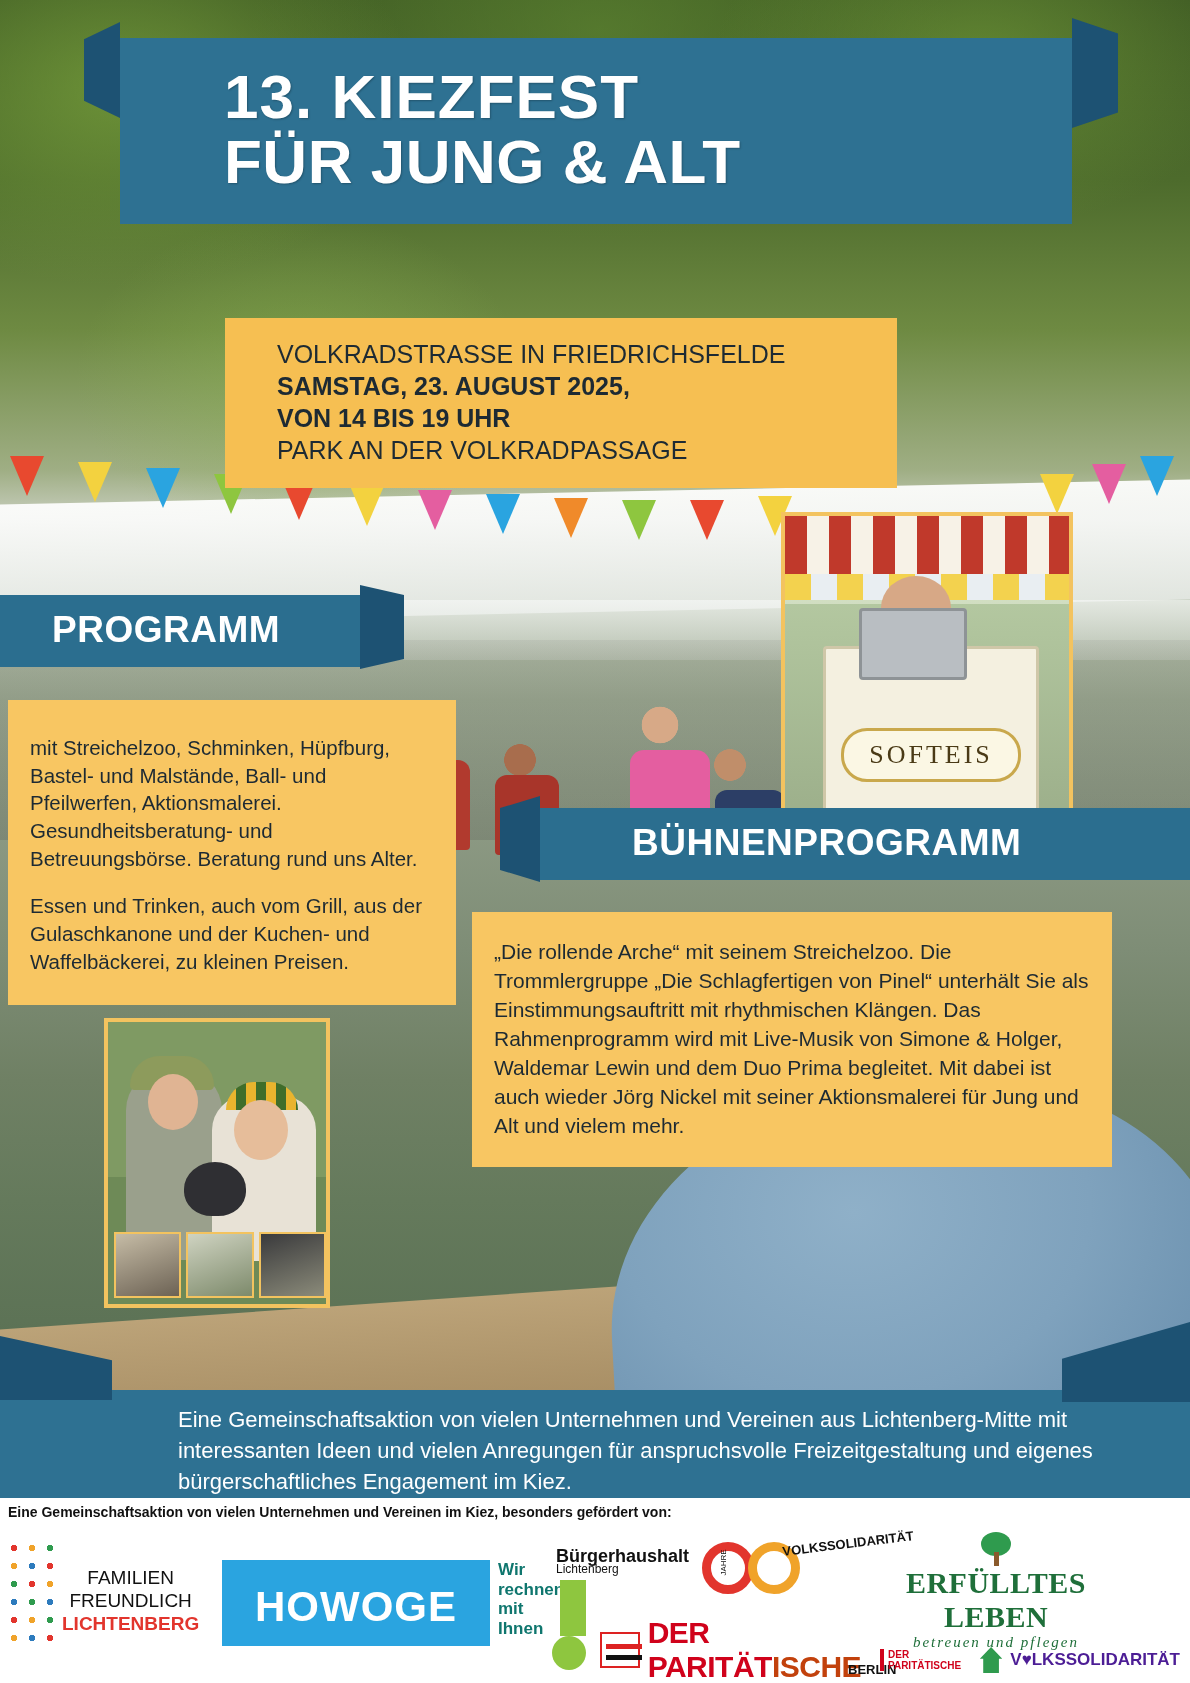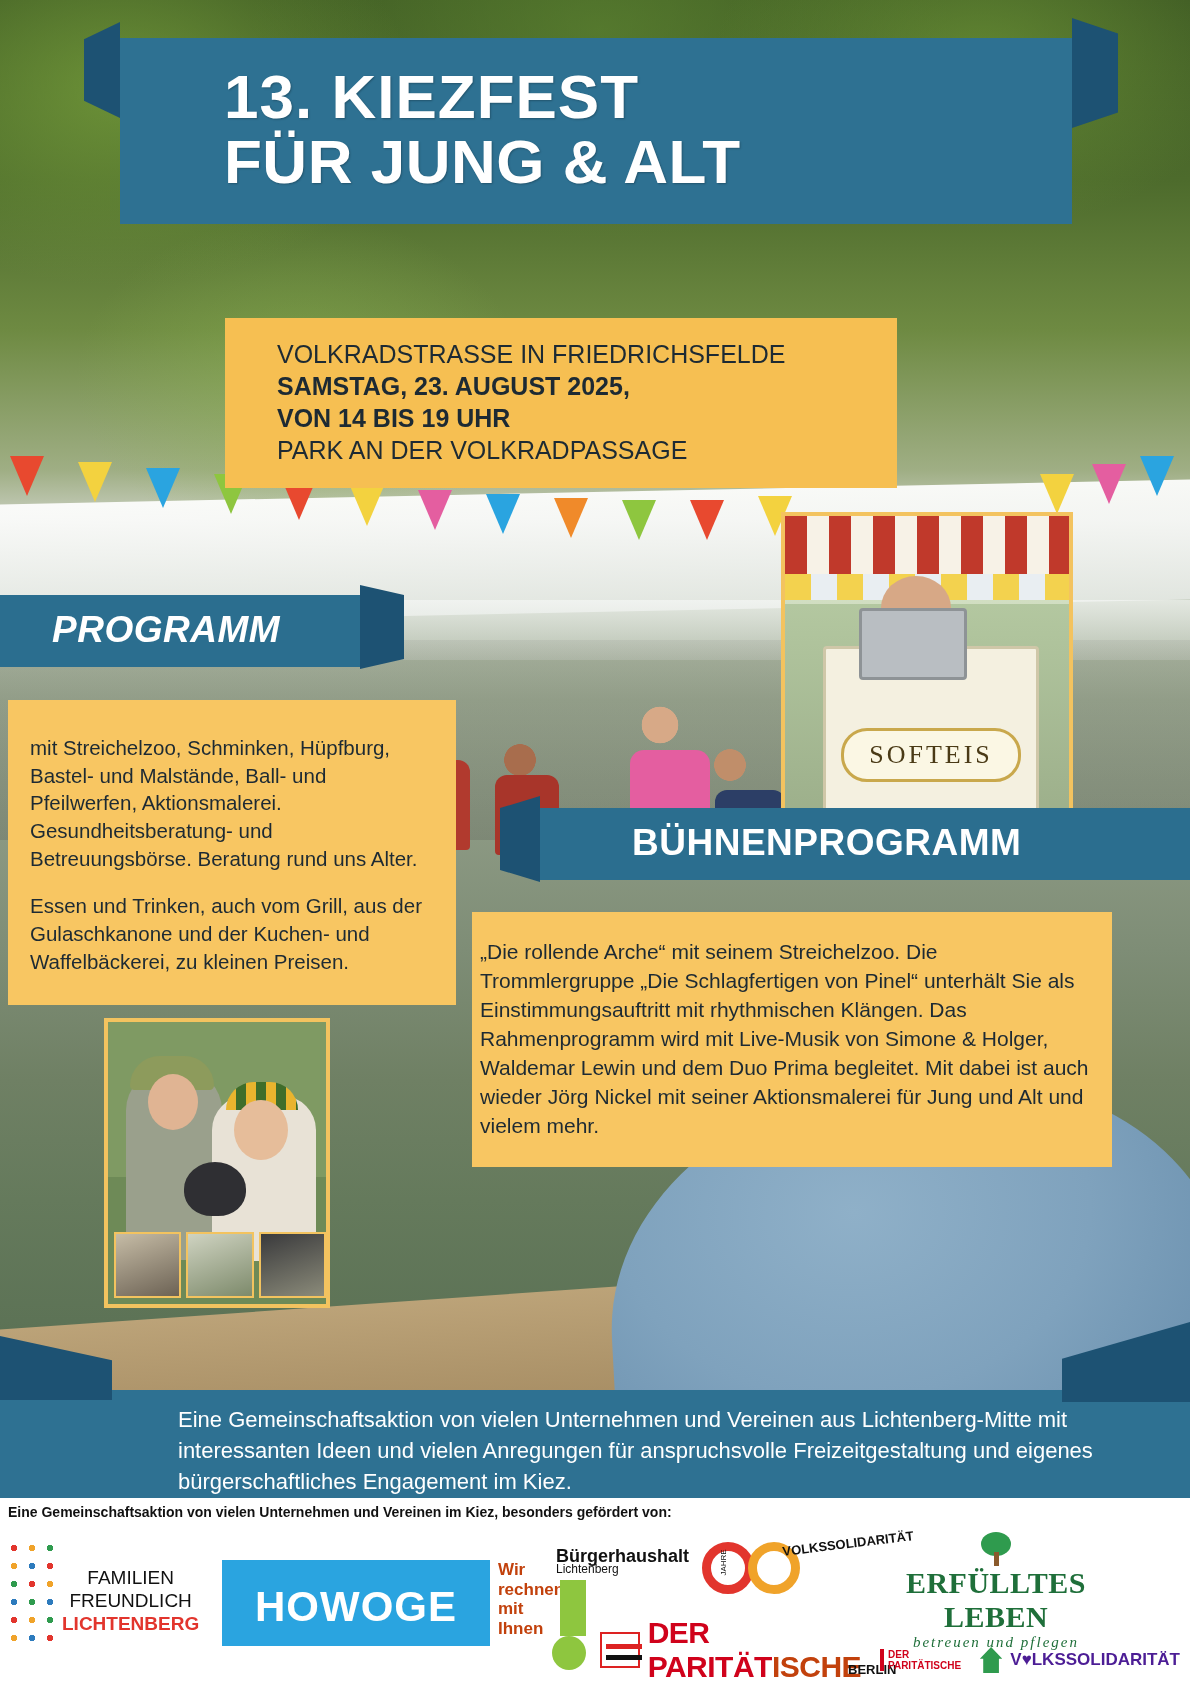--- a/index.html
+++ b/index.html
@@ -101,21 +101,21 @@
   
   #info-box {
     position:absolute; left:225px; top:318px; width:672px;
     background:#f6bf52; padding:20px 24px 22px 24px;
     color:#1d2a33;
   }
   #info-box .l { font-size:25px; line-height:1.28;margin-left:28px; }
   #info-box .b { font-weight:bold; }
 
   
-  #programm-head { left:0px; top:595px; width:360px;font-style:italic; }
+  #programm-head { left:0px; top:595px; width:360px; }
   #programm-head .ribbon { padding:14px 26px 16px 52px; font-size:37px; }
   #programm-head .tailr {
     position:absolute; right:-44px; top:-10px; width:44px; height:84px;
     background:#1d5273; clip-path:polygon(0 0,100% 12%,100% 88%,0 100%);
   }
 
   
   #programm-box {
     position:absolute; left:8px; top:700px; width:448px;
     background:#f8c662; padding:34px 22px 30px 22px; color:#1d2a33;
@@ -146,21 +146,21 @@
   
   #buehne-head { left:540px; top:808px; width:652px; }
   #buehne-head .ribbon { padding:14px 26px 16px 92px; font-size:37px; text-align:left;}
   #buehne-head .taill {
     position:absolute; left:-40px; top:-12px; width:40px; height:86px;
     background:#1d5273; clip-path:polygon(0 14%,100% 0,100% 100%,0 86%);
   }
 
   #buehne-box {
     position:absolute; left:472px; top:912px; width:640px;
-    background:#f8c662; padding:26px 22px 26px 8px; color:#1d2a33;
+    background:#f8c662; padding:26px 22px 26px 22px; color:#1d2a33;
     font-size:21px; line-height:1.38;
   }
 
   
   #couple-photo {
     position:absolute; left:104px; top:1018px; width:226px; height:290px;
     border:4px solid #f3c35f; overflow:hidden;
     background:linear-gradient(180deg,#7f9a63 0 55%,#6e8a57 55% 100%);
   }
   .cp-man { position:absolute; left:18px; top:48px; width:96px; height:190px; background:#9aa08c; border-radius:40px 40px 8px 8px;}
@@ -223,21 +223,21 @@
   .ffl-text { position:absolute; left:56px; top:26px; font-size:19px; line-height:1.22; color:#111;text-align:center; }
   .ffl-text .hl { color:#e2352d; font-weight:bold; }
 
   
   #sp-howoge { left:222px; top:34px; width:268px; height:86px; background:#2aa4e0;
     display:flex; align-items:center; justify-content:center; }
   #sp-howoge span { color:#fff; font-weight:bold; font-size:42px; letter-spacing:1px;margin-top:8px; }
 
   
   #sp-bh { left:498px; top:18px; width:190px; height:120px; }
-  .bh-l1 { position:absolute; left:0; top:16px; font-size:17px; font-weight:bold; color:#c2410c; line-height:1.15; }
+  .bh-l1 { position:absolute; left:0; top:16px; font-size:17px; font-weight:bold; color:#0f766e; line-height:1.15; }
   .bh-l2 { position:absolute; left:58px; top:2px; font-size:18px; font-weight:bold; color:#111; }
   .bh-l3 { position:absolute; left:58px; top:18px; font-size:12px; color:#111; }
   .bh-bar { position:absolute; left:62px; top:36px; width:26px; height:56px; background:#8ec63f; }
   .bh-dot { position:absolute; left:54px; top:92px; width:34px; height:34px; border-radius:50%; background:#8ec63f; }
 
   
   #sp-80 { left:700px; top:8px; width:180px; height:70px; }
   .c80 { position:absolute; left:2px; top:8px; width:52px; height:52px; border:9px solid #e2352d; border-radius:50%; }
   .c80b { position:absolute; left:48px; top:8px; width:52px; height:52px; border:9px solid #f0a32a; border-radius:50%; }
   .vs80 { position:absolute; left:82px; top:2px; font-size:13px; font-weight:bold; color:#111; transform:rotate(-7deg); }

